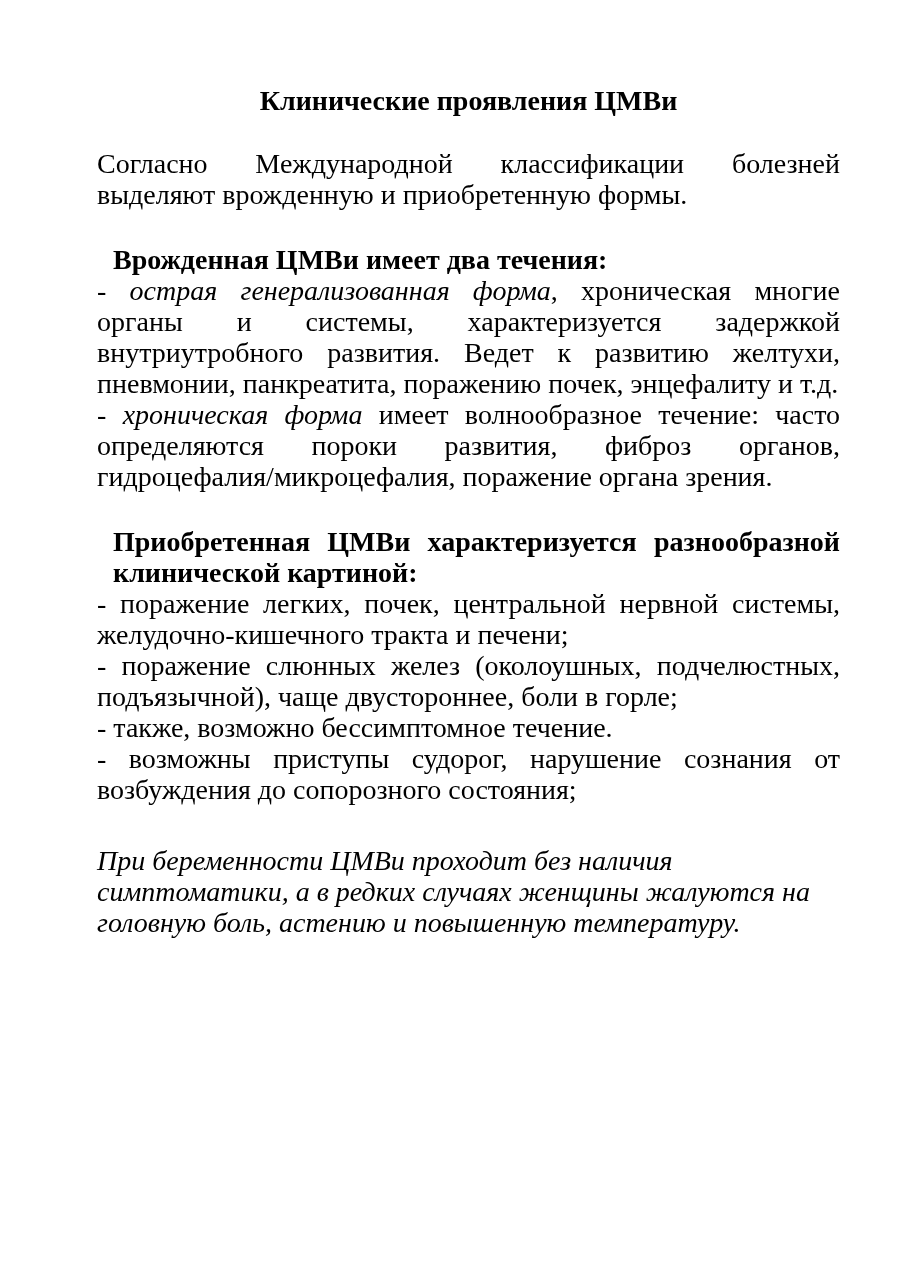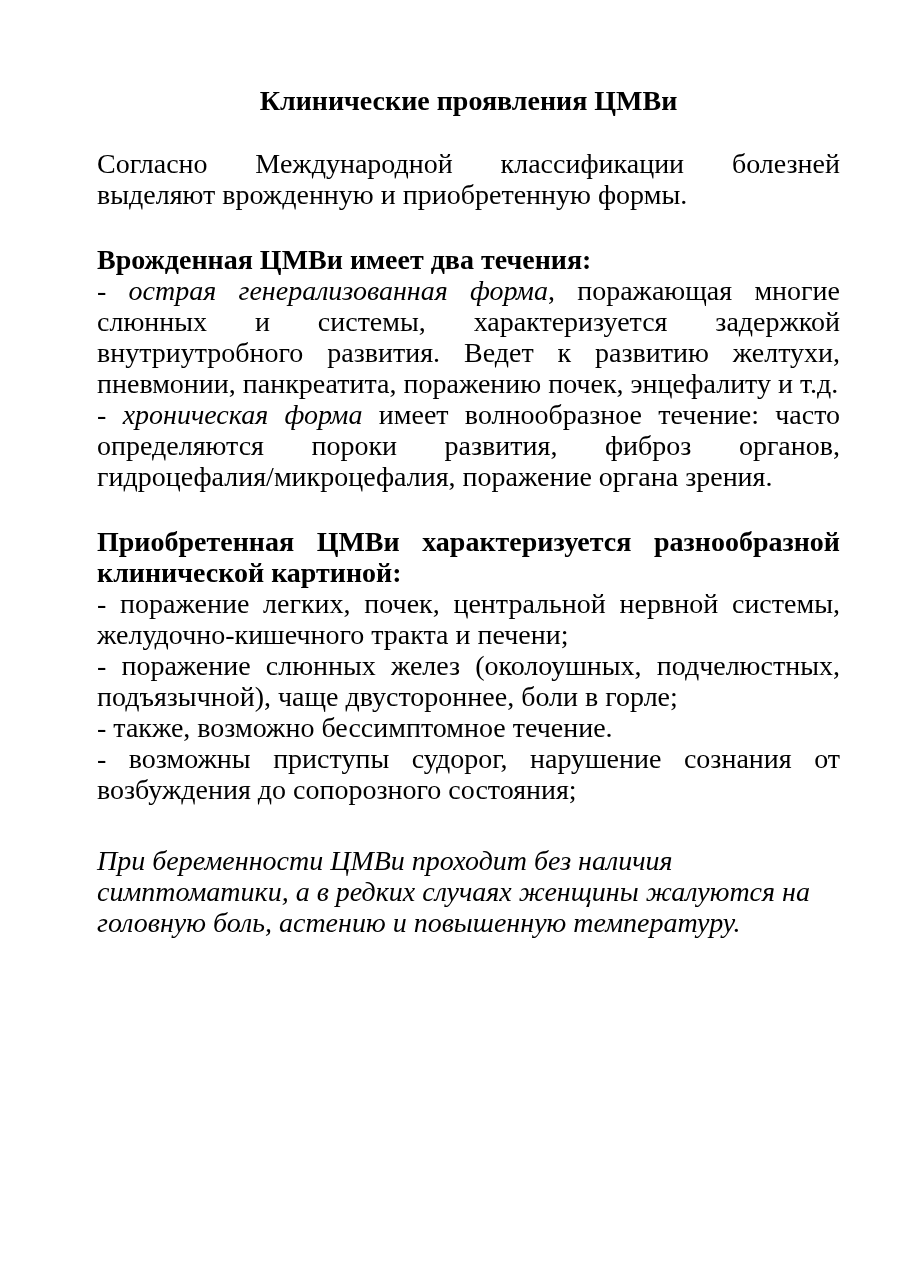--- a/index.html
+++ b/index.html
@@ -33,20 +33,21 @@
   .blk {
     margin: 0;
     padding: 0;
   }
   .blk.body {
     text-align: justify;
   }
   .blk.heading {
     font-weight: bold;
     text-align: justify;
+    margin-left: 16px;
   }
   .blk.spacer {
     height: 34px;
   }
   .blk.note {
     font-style: italic;
     text-align: left;
     margin: 6px auto 0 auto;
     max-width: 760px;
   }
@@ -56,21 +57,21 @@
 </style>
 </head>
 <body style="background: rgb(255, 255, 255); color: rgb(0, 0, 0);">
 
 <div class="page">
   <h1 class="doc-title">Клинические проявления ЦМВи</h1>
   <div id="doc-body">
       <p class="blk body"><span>Согласно Международной классификации болезней выделяют врожденную и приобретенную формы.</span></p>
       <p class="blk spacer">&nbsp;</p>
       <p class="blk heading"><span>Врожденная ЦМВи имеет два течения:</span></p>
-      <p class="blk body"><span>- </span><span class="it">острая генерализованная форма</span><span>, поражающая многие слюнных и системы, характеризуется задержкой внутриутробного развития. Ведет к развитию желтухи, пневмонии, панкреатита, поражению почек, энцефалиту и т.д.</span></p>
+      <p class="blk body"><span>- </span><span class="it">острая генерализованная форма</span><span>, хроническая многие органы и системы, характеризуется задержкой внутриутробного развития. Ведет к развитию желтухи, пневмонии, панкреатита, поражению почек, энцефалиту и т.д.</span></p>
       <p class="blk body"><span>- </span><span class="it">хроническая форма</span><span> имеет волнообразное течение: часто определяются пороки развития, фиброз органов, гидроцефалия/микроцефалия, поражение органа зрения.</span></p>
       <p class="blk spacer">&nbsp;</p>
       <p class="blk heading"><span>Приобретенная ЦМВи характеризуется разнообразной клинической картиной:</span></p>
       <p class="blk body"><span>- поражение легких, почек, центральной нервной системы, желудочно-кишечного тракта и печени;</span></p>
       <p class="blk body"><span>- поражение слюнных желез (околоушных, подчелюстных, подъязычной), чаще двустороннее, боли в горле;</span></p>
       <p class="blk body"><span>- также, возможно бессимптомное течение.</span></p>
       <p class="blk body"><span>- возможны приступы судорог, нарушение сознания от возбуждения до сопорозного состояния;</span></p>
       <p class="blk spacer">&nbsp;</p>
       <p class="blk note"><span>При беременности ЦМВи проходит без наличия симптоматики, а в редких случаях женщины жалуются на головную боль, астению и повышенную температуру.</span></p>
     </div>

